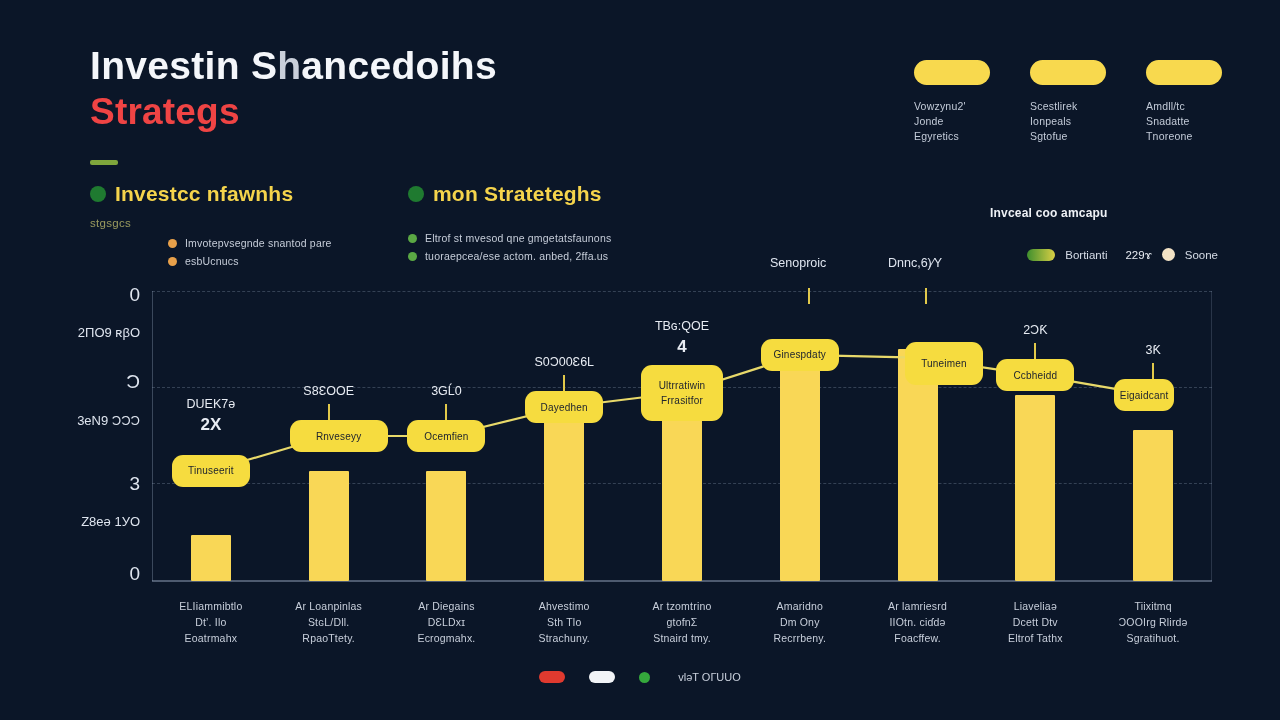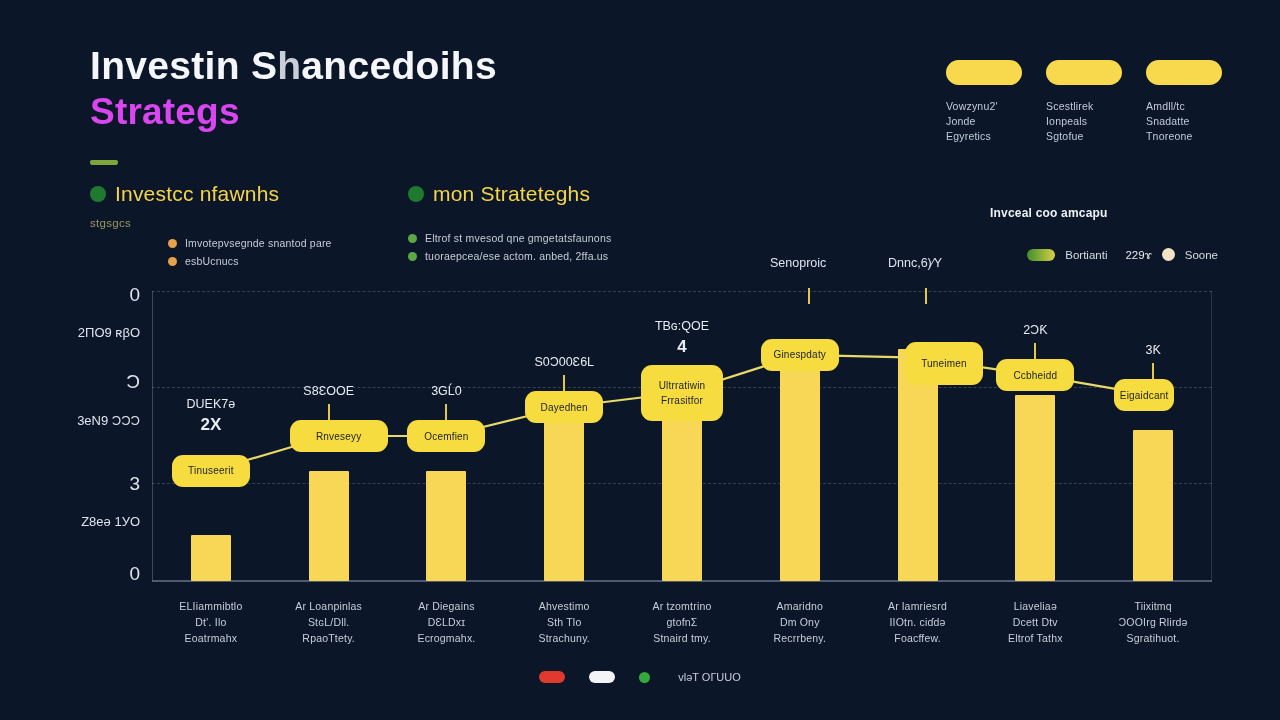--- a/index.html
+++ b/index.html
@@ -12,48 +12,48 @@
   #stage { position:absolute; inset:0; }
 
   
   #title-block { position:absolute; left:90px; top:42px; }
   .title-line1 {
     font-size:39px; font-weight:bold; color:#f4f6fa;
     letter-spacing:.3px; line-height:47px; white-space:nowrap;
   }
   .title-line1 .smear { color:#c9cfda; filter:blur(.4px); }
   .title-line2 {
-    font-size:37px; font-weight:bold; color:#d946ef;
+    font-size:37px; font-weight:bold; color:#ef4444;
     line-height:46px; letter-spacing:.2px;
   }
   #accent-dash {
     position:absolute; left:90px; top:160px;
     width:28px; height:5px; background:#7fa63c; border-radius:2px;
   }
 
   
-  #top-badges { position:absolute; right:58px; top:60px; display:flex; gap:24px; }
+  #top-badges { position:absolute; right:58px; top:60px; display:flex; gap:40px; }
   .badge-col { width:76px; }
   .badge-pill {
     width:76px; height:25px; border-radius:13px; background:#f8d94e;
   }
   .badge-caption {
     margin-top:14px; font-size:10.5px; color:#c3cbd8;
     line-height:15px; filter:blur(.35px); letter-spacing:.2px;
   }
 
   
   .section { position:absolute; top:182px; }
   #section-1 { left:90px; }
   #section-2 { left:408px; }
   #section-3 { left:740px; }
   .sec-head { display:flex; align-items:center; gap:9px; }
   .sec-dot { width:16px; height:16px; border-radius:50%; background:#1f7a30; flex:none; }
   .sec-title {
-    font-size:21px; font-weight:normal; color:#f5d44c; white-space:nowrap;
+    font-size:21px; font-weight:bold; color:#f5d44c; white-space:nowrap;
     letter-spacing:.2px;
   }
   .sec-sub {
     margin-top:11px; font-size:11.5px; color:#9a9a5e;
     filter:blur(.4px); letter-spacing:.3px;
   }
   .bullets { margin-top:10px; }
   .bullet-row { display:flex; align-items:center; gap:8px; margin-bottom:6px; }
   .bullet-dot { width:9px; height:9px; border-radius:50%; flex:none; }
   .bullet-dot.orange { background:#e8a04a; }

